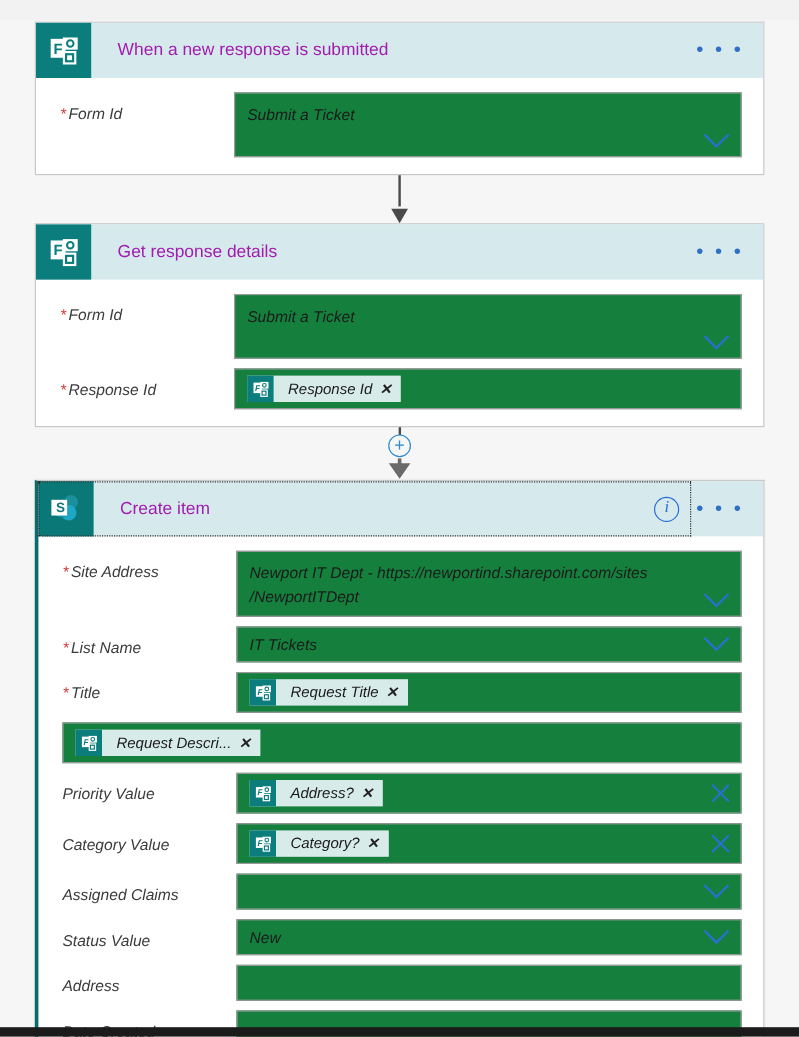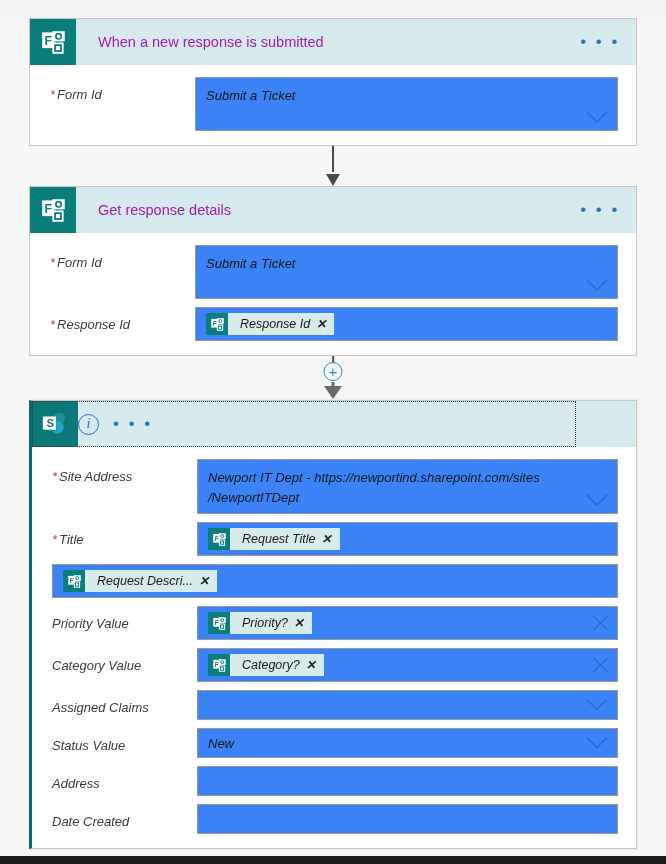--- a/index.html
+++ b/index.html
@@ -103,21 +103,21 @@
     flex: 0 0 145px;
     font-size: 13px;
     color: #3b3b3b;
     padding-top: 10px;
     line-height: 1.25;
   }
   .lbl .ast { color: #d33; margin-right: 2px; }
   .fieldwrap { flex: 1 1 auto; position: relative; }
   .field {
     border: 1px solid #9a9a9a;
-    background: #3b82f6;
+    background: #15803d;
     min-height: 30px;
     position: relative;
     display: flex;
     align-items: center;
     padding: 5px 38px 5px 10px;
     font-size: 13px;
     color: #1a1a1a;
   }
   .field.tall {
     min-height: 54px;
@@ -333,33 +333,47 @@
         <div class="card-header focus-outline">
           <div class="app-icon sp">
             <svg width="30" height="30" viewBox="0 0 32 32" aria-hidden="true">
               <circle cx="20.5" cy="10" r="6.2" fill="#1b8f9b"></circle>
               <circle cx="18.5" cy="19.5" r="6.8" fill="#1ea7c4"></circle>
               <path d="M6 19.5 A6.8 6.8 0 0 0 18.5 19.5 Z" fill="#1294b5"></path>
               <rect x="3" y="8" width="14" height="14" fill="#ffffff"></rect>
               <text x="7" y="19" font-family="Liberation Sans, sans-serif" font-size="12" font-weight="bold" fill="#14757d">S</text>
             </svg>
           </div>
+          <div class="card-title">Create item</div>
           <div class="hdr-actions">
             <div class="info-ico">i</div>
             <div class="ellipsis">• • •</div>
           </div>
         </div>
         <div class="card-body">
           <div class="row">
             <div class="lbl"><span class="ast">*</span><span>Site Address</span></div>
             <div class="fieldwrap">
               <div class="field tall">
                 <span class="txt">Newport IT Dept - https://newportind.sharepoint.com/sites
 /NewportITDept</span>
                 <span class="chev low">
+                  <svg width="22" height="13" viewBox="0 0 22 13">
+                    <path d="M1 1 L11 11 L21 1" fill="none" stroke="#2a6fd6" stroke-width="1.8"></path>
+                  </svg>
+                </span>
+              </div>
+            </div>
+          </div>
+          <div class="row">
+            <div class="lbl"><span class="ast">*</span><span>List Name</span></div>
+            <div class="fieldwrap">
+              <div class="field">
+                <span class="txt">IT Tickets</span>
+                <span class="chev mid">
                   <svg width="22" height="13" viewBox="0 0 22 13">
                     <path d="M1 1 L11 11 L21 1" fill="none" stroke="#2a6fd6" stroke-width="1.8"></path>
                   </svg>
                 </span>
               </div>
             </div>
           </div>
           <div class="row">
             <div class="lbl"><span class="ast">*</span><span>Title</span></div>
             <div class="fieldwrap">
@@ -409,21 +423,21 @@
                   <span class="tok-ico">
                     <svg width="15" height="15" viewBox="0 0 24 24" aria-hidden="true">
                       <rect x="2" y="3" width="11" height="14" fill="#ffffff"></rect>
                       <text x="4" y="14" font-family="Liberation Sans, sans-serif" font-size="11" font-weight="bold" fill="#0b7d7d">F</text>
                       <rect x="11" y="2" width="11" height="9" fill="#ffffff"></rect>
                       <circle cx="16.5" cy="6.5" r="2.4" fill="none" stroke="#0b7d7d" stroke-width="1.5"></circle>
                       <rect x="11" y="12" width="10" height="10" fill="#ffffff"></rect>
                       <rect x="13.4" y="14.4" width="5.2" height="5.2" fill="none" stroke="#0b7d7d" stroke-width="1.6"></rect>
                     </svg>
                   </span>
-                  <span class="tok-label">Priority?</span>
+                  <span class="tok-label">Address?</span>
                   <span class="tok-x">✕</span>
                 </span>
                 <span class="clearx">
                   <svg width="17" height="17" viewBox="0 0 17 17">
                     <path d="M1.5 1.5 L15.5 15.5 M15.5 1.5 L1.5 15.5" stroke="#2a6fd6" stroke-width="1.6" fill="none"></path>
                   </svg>
                 </span>
               </div>
             </div>
           </div>

